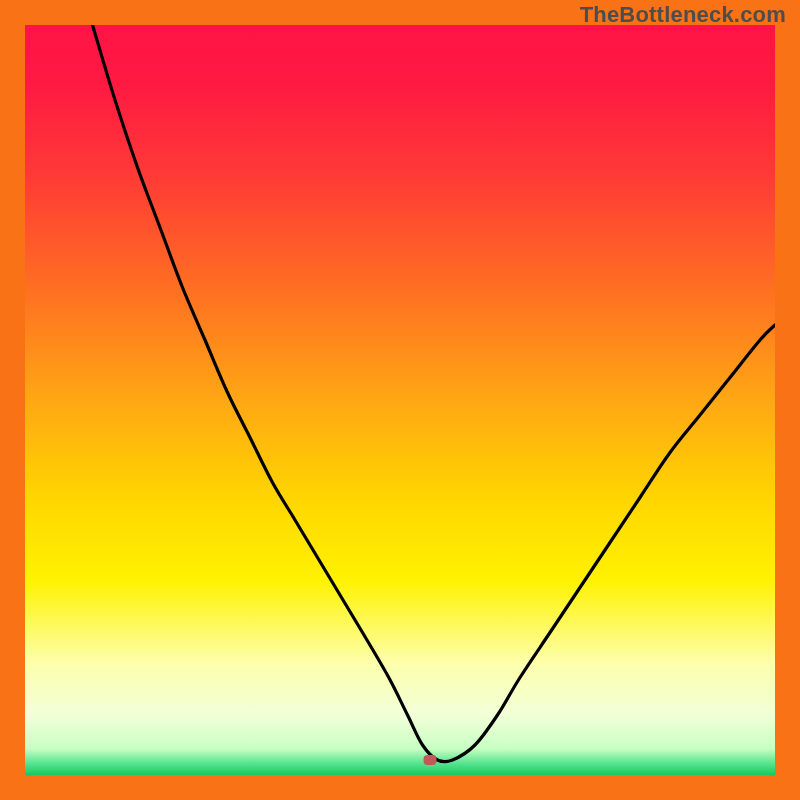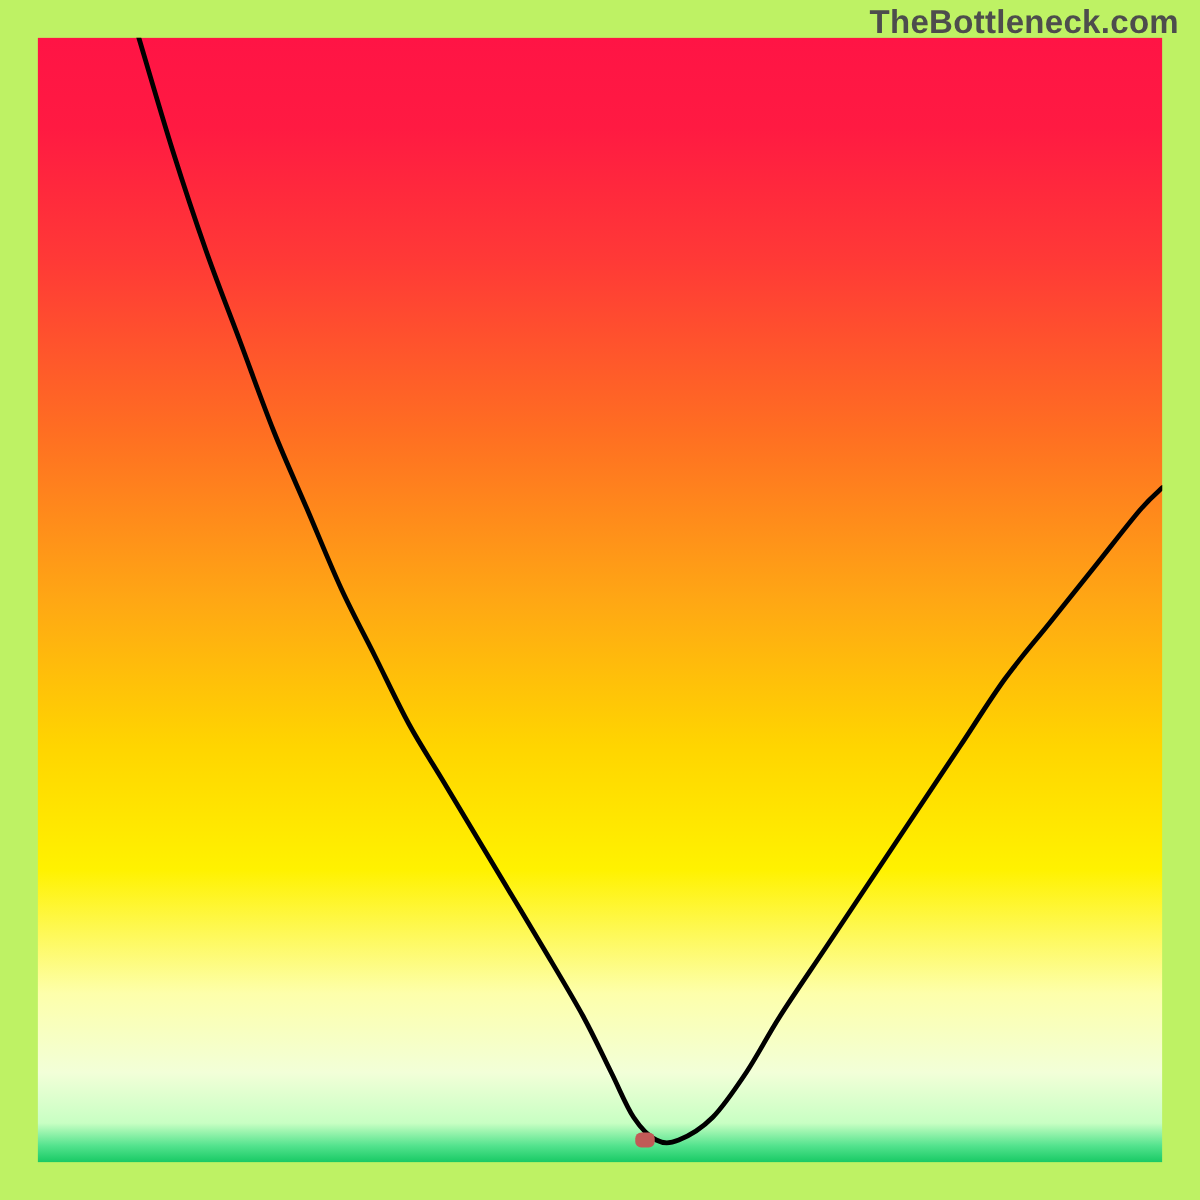--- a/index.html
+++ b/index.html
@@ -8,21 +8,21 @@
     width: 800px;
     height: 800px;
     background: #000;
     font-family: Arial, Helvetica, sans-serif;
     overflow: hidden;
   }
   .frame {
     position: relative;
     width: 800px;
     height: 800px;
-    background: #bef264;
+    background: #f97316;
   }
   .watermark {
     position: absolute;
     top: 2px;
     right: 14px;
     color: #4d4d4d;
     font-size: 22px;
     font-weight: 600;
     letter-spacing: 0.2px;
     z-index: 30;

